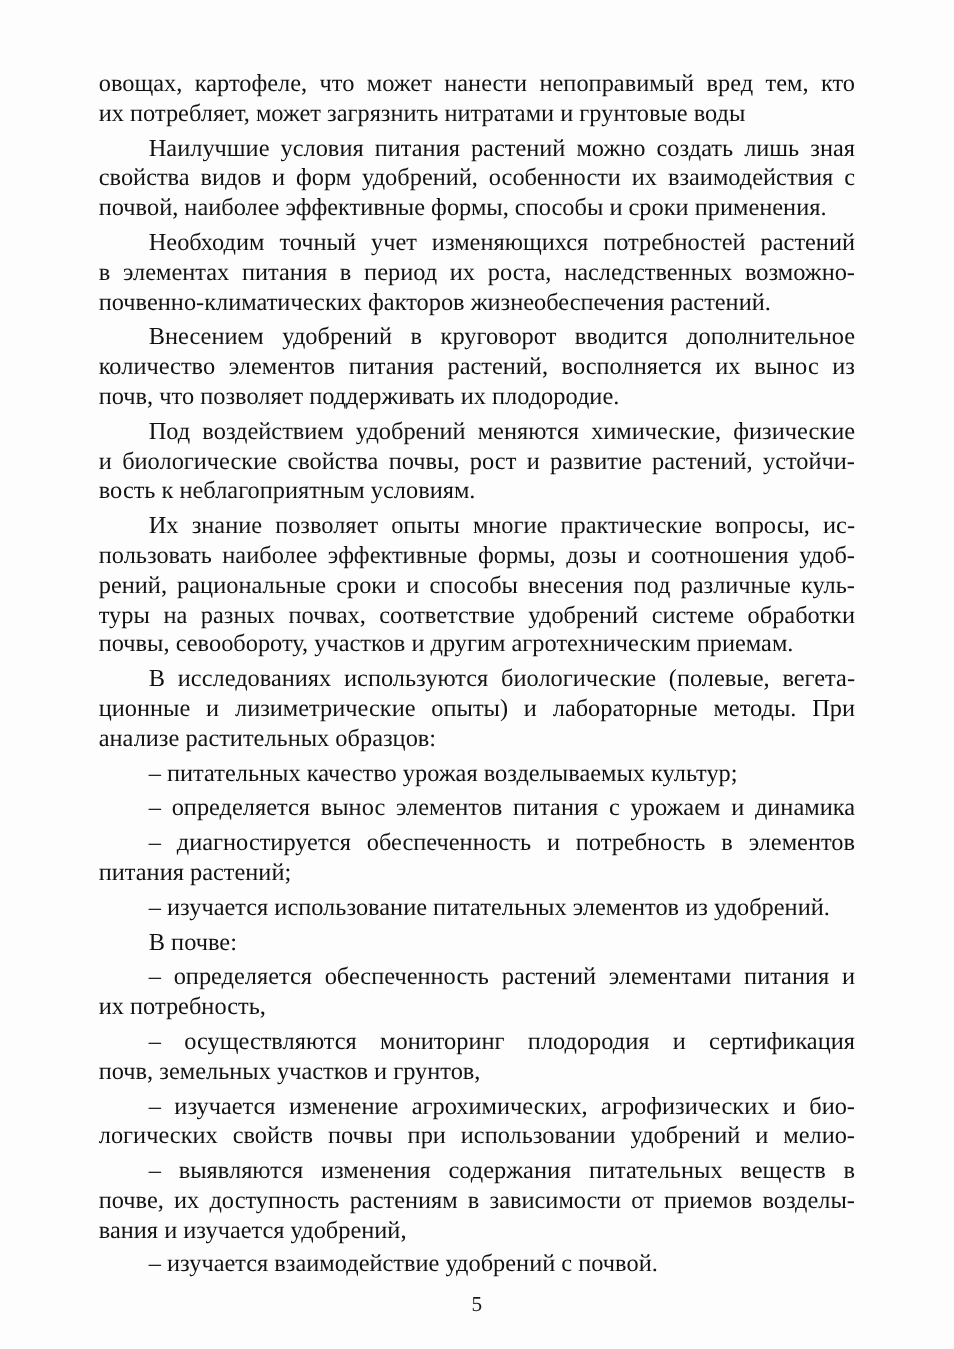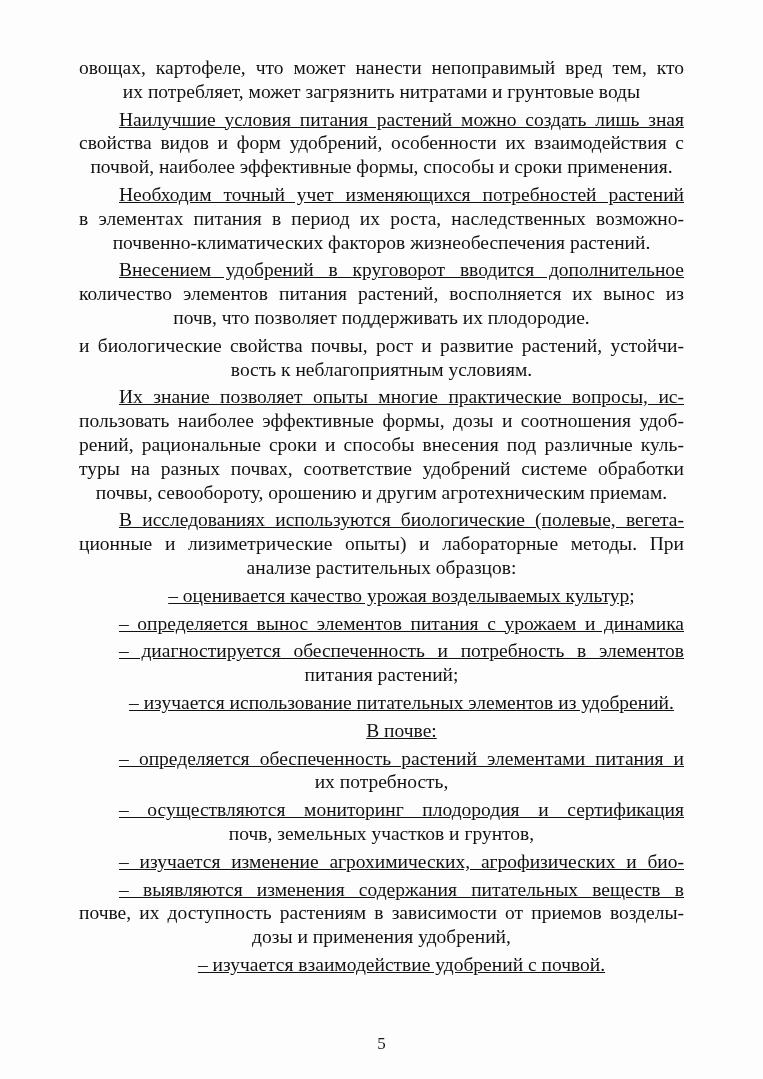--- a/index.html
+++ b/index.html
@@ -22,30 +22,29 @@
       top: 52px;
       width: 613px;
       font-size: 19.5px;
       line-height: 23.8px;
     }
     .paragraph {
       margin: 4px;
       padding: 0;
     }
     .line {
-      text-align: center;
+      text-align: left;
       white-space: normal;
     }
     .line.justified {
       text-align: justify;
       text-align-last: justify;
     }
     .line.first-indent {
       text-indent: 40px;
-      text-decoration: underline;
     }
     .page-number {
       position: absolute;
       top: 1034px;
       left: 0;
       width: 100%;
       text-align: center;
       font-size: 17px;
       color: #1a1a1a;
     }
@@ -68,37 +67,38 @@
         <div class="line justified first-indent">Необходим точный учет изменяющихся потребностей растений</div>
         <div class="line justified">в элементах питания в период их роста, наследственных возможно-</div>
         <div class="line">почвенно-климатических факторов жизнеобеспечения растений.</div>
       </div>
       <div class="paragraph">
         <div class="line justified first-indent">Внесением удобрений в круговорот вводится дополнительное</div>
         <div class="line justified">количество элементов питания растений, восполняется их вынос из</div>
         <div class="line">почв, что позволяет поддерживать их плодородие.</div>
       </div>
       <div class="paragraph">
+        <div class="line justified first-indent">Под воздействием удобрений меняются химические, физические</div>
         <div class="line justified">и биологические свойства почвы, рост и развитие растений, устойчи-</div>
         <div class="line">вость к неблагоприятным условиям.</div>
       </div>
       <div class="paragraph">
         <div class="line justified first-indent">Их знание позволяет опыты многие практические вопросы, ис-</div>
         <div class="line justified">пользовать наиболее эффективные формы, дозы и соотношения удоб-</div>
         <div class="line justified">рений, рациональные сроки и способы внесения под различные куль-</div>
         <div class="line justified">туры на разных почвах, соответствие удобрений системе обработки</div>
-        <div class="line">почвы, севообороту, орошению и другим агротехническим приемам.</div>
+        <div class="line">почвы, севообороту, участков и другим агротехническим приемам.</div>
       </div>
       <div class="paragraph">
         <div class="line justified first-indent">В исследованиях используются биологические (полевые, вегета-</div>
         <div class="line justified">ционные и лизиметрические опыты) и лабораторные методы. При</div>
         <div class="line">анализе растительных образцов:</div>
       </div>
       <div class="paragraph">
-        <div class="line first-indent">– оценивается качество урожая возделываемых культур;</div>
+        <div class="line first-indent">– питательных качество урожая возделываемых культур;</div>
       </div>
       <div class="paragraph">
         <div class="line justified first-indent">– определяется вынос элементов питания с урожаем и динамика</div>
       </div>
       <div class="paragraph">
         <div class="line justified first-indent">– диагностируется обеспеченность и потребность в элементов</div>
         <div class="line">питания растений;</div>
       </div>
       <div class="paragraph">
         <div class="line first-indent">– изучается использование питательных элементов из удобрений.</div>
@@ -109,24 +109,25 @@
       <div class="paragraph">
         <div class="line justified first-indent">– определяется обеспеченность растений элементами питания и</div>
         <div class="line">их потребность,</div>
       </div>
       <div class="paragraph">
         <div class="line justified first-indent">– осуществляются мониторинг плодородия и сертификация</div>
         <div class="line">почв, земельных участков и грунтов,</div>
       </div>
       <div class="paragraph">
         <div class="line justified first-indent">– изучается изменение агрохимических, агрофизических и био-</div>
+        <div class="line justified">логических свойств почвы при использовании удобрений и мелио-</div>
       </div>
       <div class="paragraph">
         <div class="line justified first-indent">– выявляются изменения содержания питательных веществ в</div>
         <div class="line justified">почве, их доступность растениям в зависимости от приемов возделы-</div>
-        <div class="line">дозы и применения удобрений,</div>
+        <div class="line">вания и изучается удобрений,</div>
       </div>
       <div class="paragraph">
         <div class="line first-indent">– изучается взаимодействие удобрений с почвой.</div>
       </div>
     </div>
   <div class="page-number">5</div>
 </div>
 
 </body></html>

